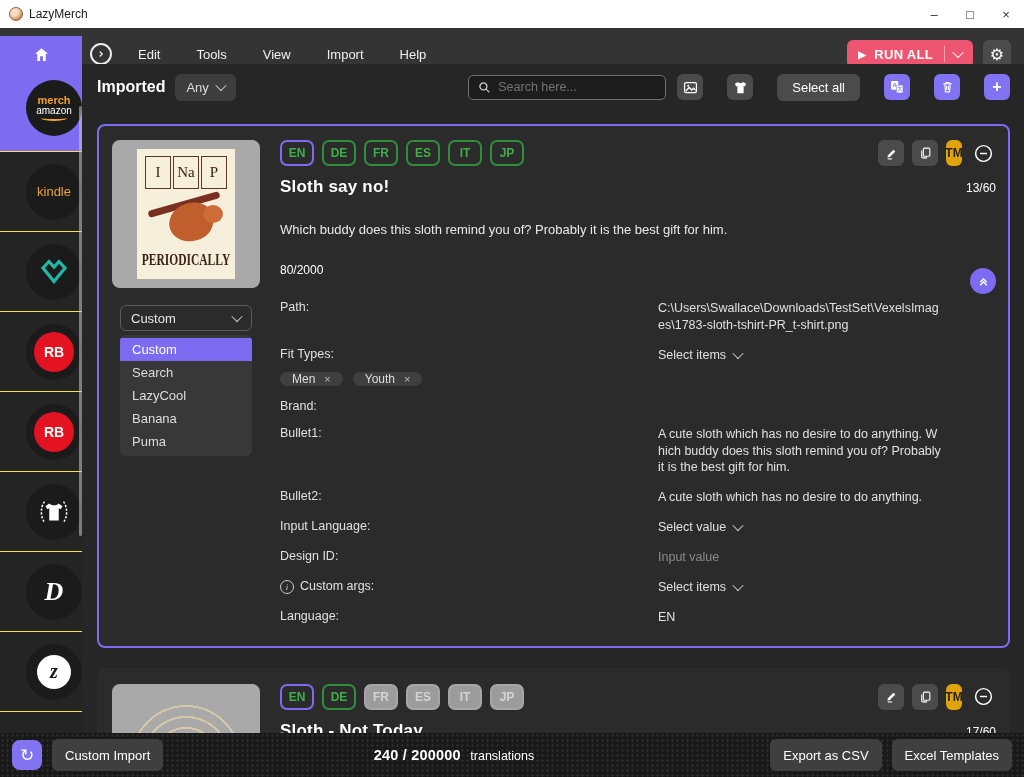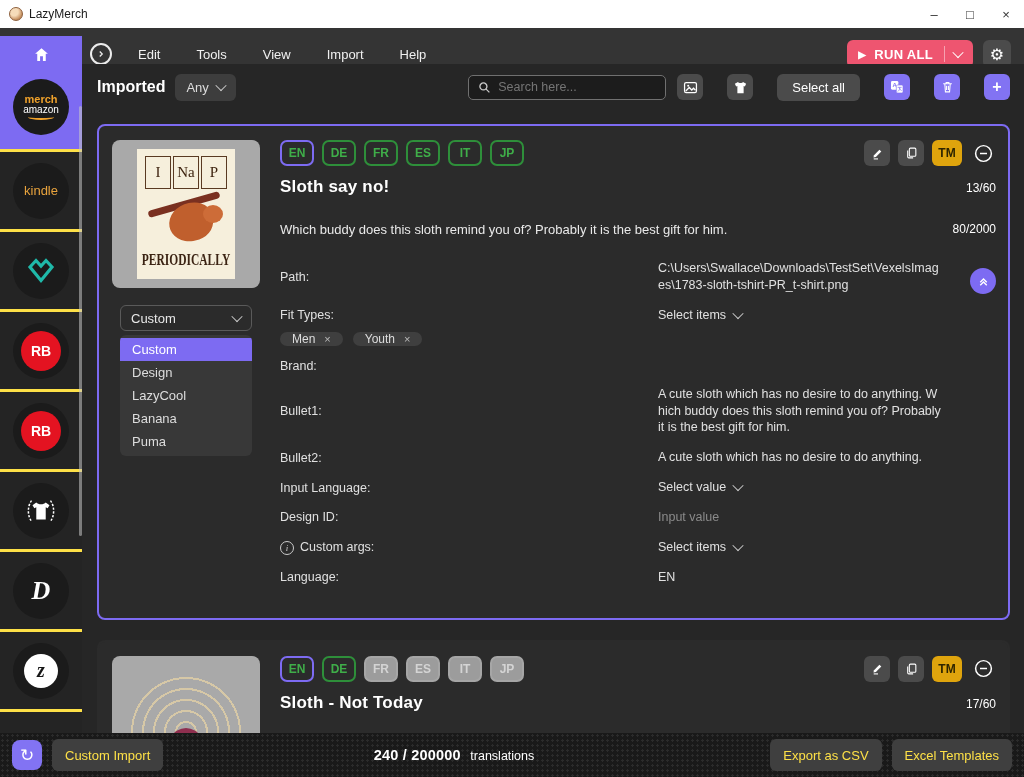--- a/index.html
+++ b/index.html
@@ -28,21 +28,21 @@
   .run-all { background:#ee5570; border-radius:6px; height:28px; display:flex; align-items:center;
     color:#fff; font-weight:bold; font-size:13px; padding:0 11px; letter-spacing:.3px; }
   .run-all .play { font-size:10px; margin-right:8px; }
   .run-all .divider { width:1px; height:16px; background:rgba(255,255,255,.45); margin:0 9px 0 11px; }
   .gear-btn { width:28px; height:28px; background:#4b4b4b; border-radius:6px; color:#fff; font-size:16px;
     display:flex; align-items:center; justify-content:center; }
   
   .app-body { position:absolute; top:64px; bottom:44px; left:0; right:0; display:flex; overflow:hidden; }
   
   .sidebar { width:82px; background:#242424; flex-shrink:0; position:relative; }
-  .side-item { height:80px; display:flex; align-items:center; justify-content:center; border-bottom:3px solid #fde047; }
+  .side-item { height:80px; display:flex; align-items:center; justify-content:flex-end; border-bottom:1px solid #fde047; }
   .side-item.selected { background:#7d6bf2; height:88px; }
   .badge { width:56px; height:56px; border-radius:50%; background:#1b1b1b;
     display:flex; flex-direction:column; align-items:center; justify-content:center; overflow:hidden; }
   .mba-l1 { color:#f0a22b; font-weight:bold; font-size:11px; line-height:11px; }
   .mba-l2 { color:#fff; font-weight:normal; font-size:10px; line-height:10px; }
   .mba-smile { width:26px; height:6px; border-bottom:2px solid #f0a22b; border-radius:50%; margin-top:-1px; }
   .kindle-label { color:#e8a33d; font-size:13px; }
   .rb-badge { background:#e41321; width:40px; height:40px; border-radius:50%;
     display:flex; align-items:center; justify-content:center; color:#fff; font-weight:bold; font-size:14px; }
   .rb-wrap { width:56px;height:56px;border-radius:50%;background:#1b1b1b;display:flex;align-items:center;justify-content:center;}
@@ -106,49 +106,49 @@
   
   .right-col { flex:1; min-width:0; position:relative; }
   .tabs-row { display:flex; gap:8px; align-items:center; }
   .lang-tab { width:34px; height:26px; border:2px solid #2e8f3a; border-radius:7px; color:#3fae49;
     font-size:12px; font-weight:bold; display:flex; align-items:center; justify-content:center; }
   .lang-tab.active { border-color:#7d6bf2; }
   .lang-tab.disabled { border-color:#a6a6a6; background:#9c9c9c; color:#d4d4d4; }
   .card-actions { margin-left:auto; display:flex; gap:8px; align-items:center; }
   .act-btn { width:26px; height:26px; border-radius:6px; background:#4b4b4b;
     display:flex; align-items:center; justify-content:center; }
-  .act-btn.tm { width:30px; background:#dfa40d; color:#2e2500; font-weight:bold; font-size:12px; }
+  .act-btn.tm { width:16px; background:#dfa40d; color:#2e2500; font-weight:bold; font-size:12px; }
   .minus-btn { width:26px; height:26px; display:flex; align-items:center; justify-content:center; }
   .title-row { display:flex; justify-content:space-between; align-items:baseline; margin-top:11px; }
   .card-title { font-size:17px; font-weight:bold; color:#fff; letter-spacing:.2px; }
   .counter { font-size:12px; color:#fff; }
-  .desc-row { display:flex; justify-content:space-between; margin-top:25px; color:#e9e9e9; font-size:13px; gap:26px; }
+  .desc-row { display:flex; justify-content:space-between; margin-top:25px; color:#e9e9e9; font-size:13px; gap:26px;flex-direction:column; }
   .fields { margin-top:23px; }
   .frow { display:flex; margin-bottom:13px; font-size:12.5px; color:#e0e0e0; }
-  .flabel { width:378px; flex-shrink:0; display:flex; align-items:center; gap:6px; }
+  .flabel { width:378px; flex-shrink:0; display:flex; align-items:flex-start; gap:6px; }
   .fvalue { flex:1; display:flex; justify-content:flex-start; align-items:flex-start; padding-right:52px; gap:8px; }
   .fvalue .val { word-break:break-all; line-height:1.35; }
   .fvalue .chev { margin-top:4px; flex-shrink:0; }
   .placeholder { color:#8a8a8a; }
   .chips { display:flex; gap:10px; margin:-5px 0 13px 0; }
   .chip { background:#3f3f3f; border-radius:11px; height:14px; display:flex; align-items:center; gap:9px;
     padding:0 12px; color:#ddd; font-size:12px; }
   .chip .x { font-size:11px; color:#bbb; }
   .info-circle { width:14px; height:14px; border:1px solid #ccc; border-radius:50%; font-size:9px;
     font-family:"Liberation Serif", serif; font-style:italic; color:#ccc; display:flex; align-items:center;
     justify-content:center; margin-top:1px; flex-shrink:0; }
   .scroll-fab { position:absolute; right:0; top:128px; width:26px; height:26px; border-radius:50%;
     background:#7d6bf2; display:flex; align-items:center; justify-content:center; }
   
   .footer { position:absolute; bottom:0; left:0; right:0; height:44px; background:#191919;
     background-image:radial-gradient(circle, #2b2b2b 1px, transparent 1.3px); background-size:5px 5px;
     display:flex; align-items:center; padding:0 12px; gap:10px; z-index:10; }
   .sync-btn { width:30px; height:30px; border-radius:8px; background:#8273f3; color:#fff; font-size:17px;
     display:flex; align-items:center; justify-content:center; }
-  .footer-btn { height:28px; background:#3f3f3f; border-radius:6px; color:#fde047; font-size:13px;
+  .footer-btn { height:28px; background:#3f3f3f; border-radius:6px; color:#ffffff; font-size:13px;
     display:flex; align-items:center; padding:16px 13px; }
   .usage { position:absolute; left:0; right:116px; text-align:center; color:#fff; font-size:12.5px; pointer-events:none; }
   .usage b { font-size:14.5px; letter-spacing:.2px; }
   .footer-right { margin-left:auto; display:flex; gap:10px; }
   svg { display:block; }
 </style>
 </head>
 <body>
 
 <div class="titlebar">
@@ -326,21 +326,21 @@
             </div>
             <div class="poster-caption">PERIODICALLY</div>
           </div>
         </div>
         <div class="tpl-select">
           <span>Custom</span>
           <span class="chev"></span>
         </div>
         <div class="tpl-list">
           <div class="tpl-opt selected">Custom</div>
-          <div class="tpl-opt">Design</div>
+          <div class="tpl-opt">Search</div>
           <div class="tpl-opt">LazyCool</div>
           <div class="tpl-opt">Banana</div>
           <div class="tpl-opt">Puma</div>
         </div>
       </div>
 
       <div class="right-col">
         <div class="tabs-row">
           <div class="lang-tab active">EN</div>
           <div class="lang-tab">DE</div>
@@ -458,21 +458,21 @@
           <div class="frow">
             <div class="flabel">
               <span class="info-circle">i</span>
               <span>Custom args:</span>
             </div>
             <div class="fvalue">
               <span class="val">Select items</span>
               <span class="chev"></span>
             </div>
           </div>
-          <div class="frow" style="margin-bottom:16px;">
+          <div class="frow" style="margin-bottom:4px;">
             <div class="flabel">
                 <span>Language:</span>
               </div>
             <div class="fvalue">
                 <span class="val">EN</span>
               </div>
           </div>
         </div>
 
         <div class="scroll-fab">

